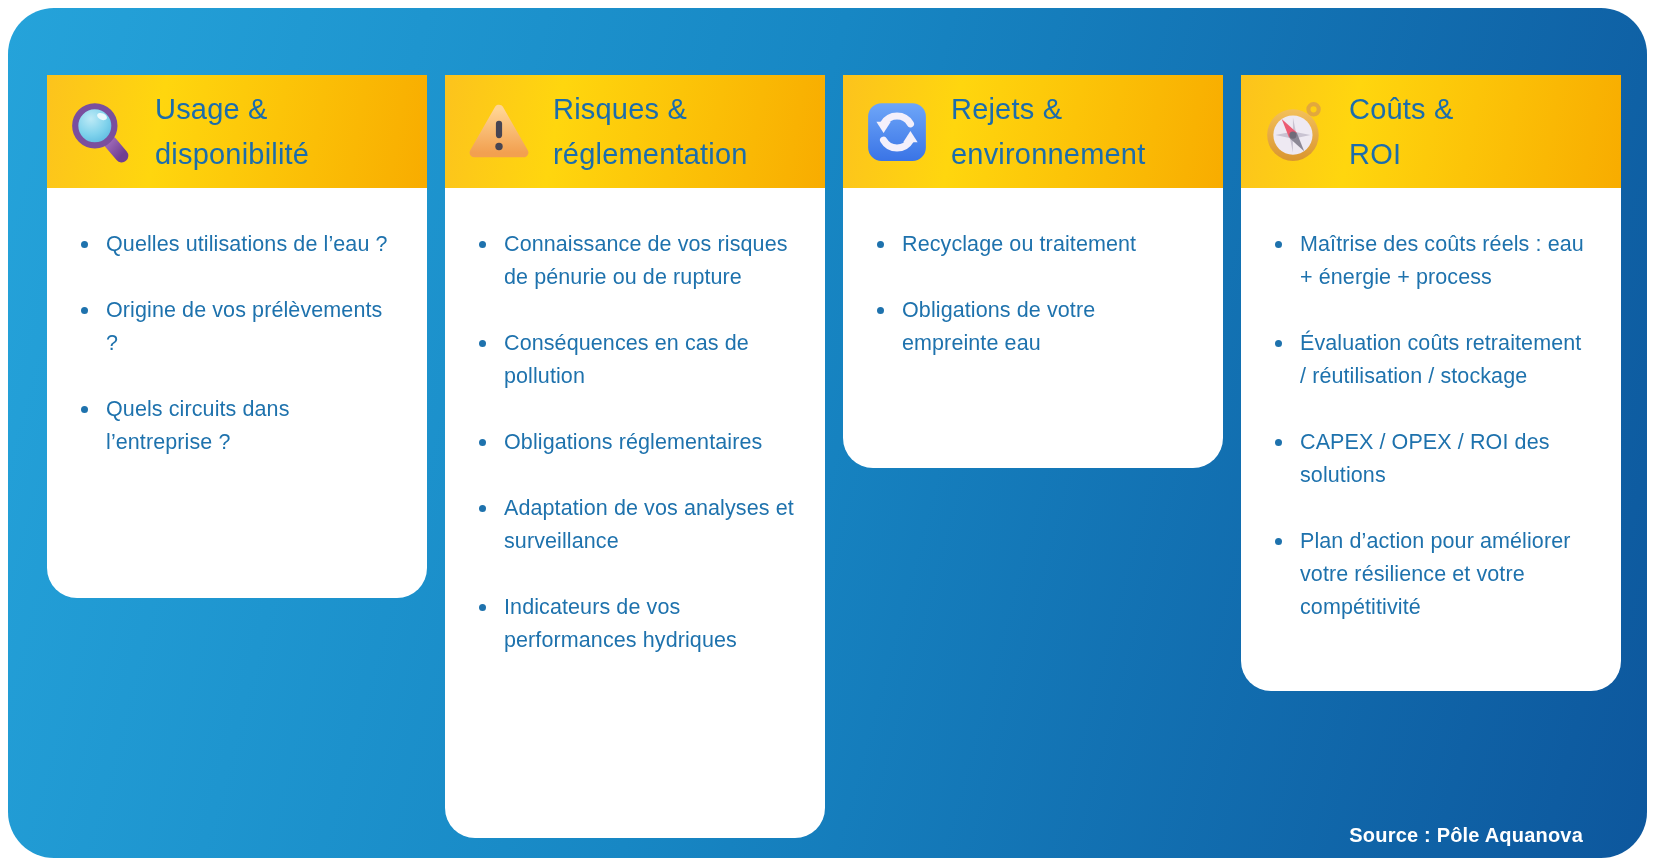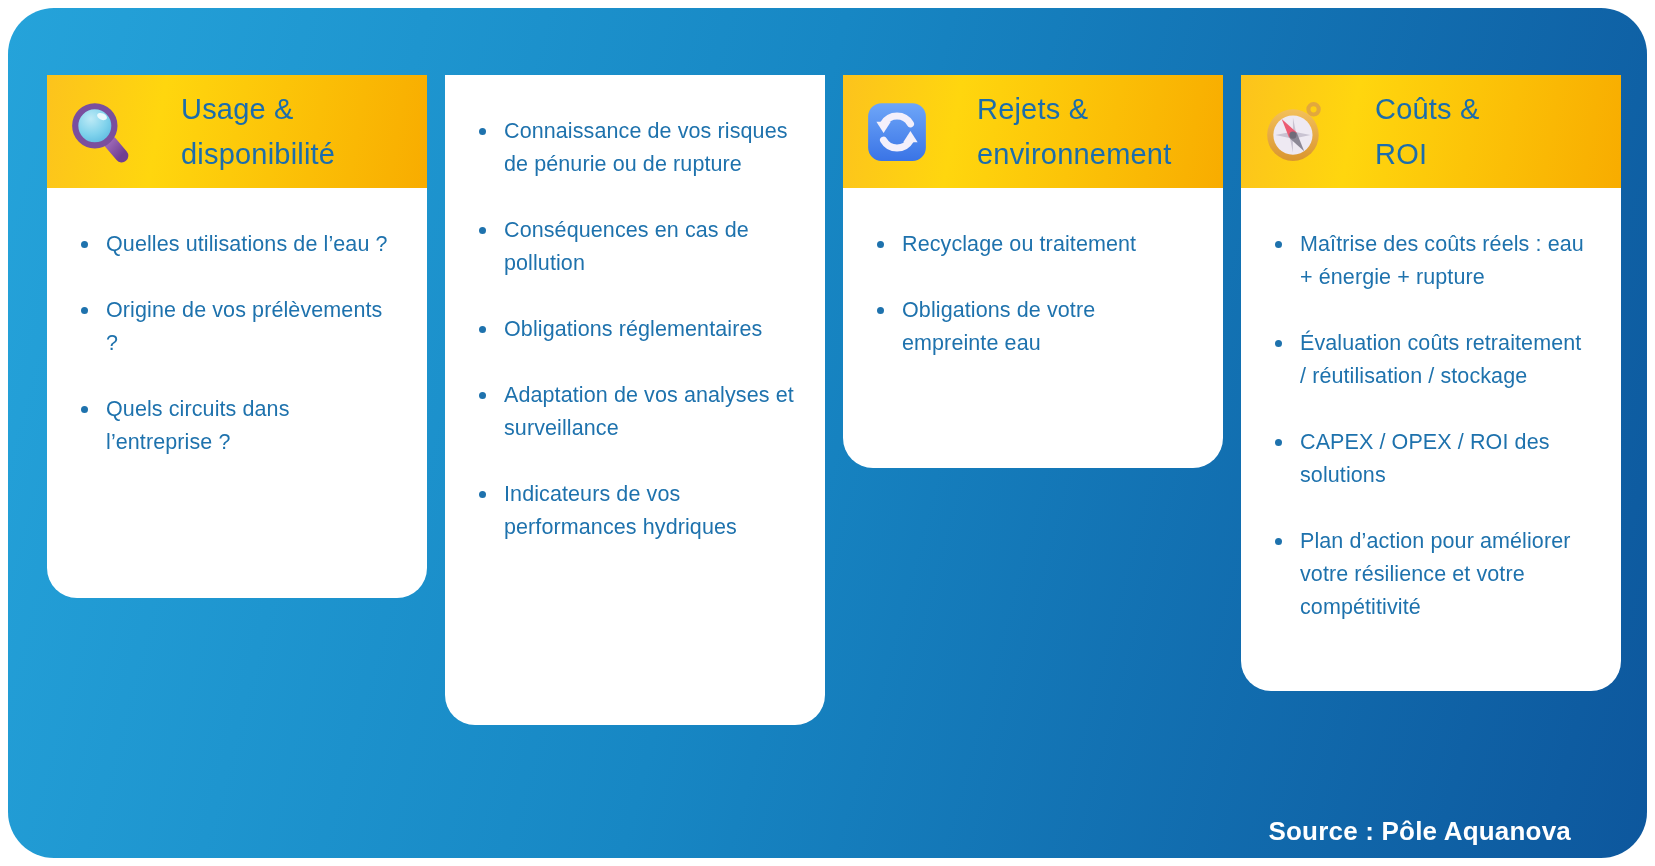--- a/index.html
+++ b/index.html
@@ -22,21 +22,21 @@
   .card-header {
     height:113px; display:flex; align-items:center;
     padding:0 14px 0 20px; gap:20px;
     background:linear-gradient(100deg, #fcc31d 0%, #ffd60e 30%, #f8ac00 100%);
   }
   .hdr-icon { width:68px; height:68px; flex:0 0 68px; display:flex;
               align-items:center; justify-content:center; }
   .hdr-icon svg { width:66px; height:66px; }
   .card-title { font-size:29px; line-height:45px; font-weight:500;
                 color:#1b6dad; letter-spacing:.2px; }
-  .card-title span { display:block;margin-left:26px; }
+  .card-title span { display:block; }
 
   .card-body {
     background:#ffffff; border-radius:0 0 30px 30px;
     padding:40px 28px 0 30px;
   }
   .body-h1 { height:410px; }
   .body-h2 { height:650px; }
   .body-h3 { height:280px; }
   .body-h4 { height:503px; }
 
@@ -45,22 +45,22 @@
     position:relative; padding-left:29px; margin-bottom:33px;
     font-size:21.5px; line-height:33px; color:#1e72ad; font-weight:500;
     letter-spacing:.1px;
   }
   .card-body li::before {
     content:""; position:absolute; left:4px; top:13px;
     width:7px; height:7px; border-radius:50%; background:#1e72ad;
   }
 
   .source {
-    position:absolute; right:76px; bottom:11px;
-    color:#ffffff; font-size:26px; font-weight:700; letter-spacing:.2px;
+    position:absolute; right:64px; bottom:11px;
+    color:#ffffff; font-size:20px; font-weight:700; letter-spacing:.2px;
   }
 </style>
 </head>
 <body>
 
 <div class="panel">
   <div class="cards">
 
     <div class="card">
       <div class="card-header">
@@ -90,20 +90,39 @@
       <div class="card-body body-h1">
         <ul>
             <li>Quelles utilisations de l’eau ?</li>
             <li>Origine de vos prélèvements ?</li>
             <li>Quels circuits dans l’entreprise ?</li>
           </ul>
       </div>
     </div>
 
     <div class="card">
+      <div class="card-header">
+        <div class="hdr-icon">
+          <svg viewBox="0 0 64 64">
+            <defs>
+              <linearGradient id="warnG" x1="0" y1="0" x2="0" y2="1">
+                <stop offset="0%" stop-color="#ffd494"></stop>
+                <stop offset="100%" stop-color="#f2a050"></stop>
+              </linearGradient>
+            </defs>
+            <path d="M32 10 L56 52 L8 52 Z" fill="url(#warnG)" stroke="url(#warnG)" stroke-width="9" stroke-linejoin="round"></path>
+            <rect x="29" y="21" width="6" height="17" rx="3" fill="#474552"></rect>
+            <circle cx="32" cy="46" r="3.6" fill="#474552"></circle>
+          </svg>
+        </div>
+        <div class="card-title">
+          <span>Risques &amp;</span>
+          <span>réglementation</span>
+        </div>
+      </div>
       <div class="card-body body-h2">
         <ul>
             <li>Connaissance de vos risques de pénurie ou de rupture</li>
             <li>Conséquences en cas de pollution</li>
             <li>Obligations réglementaires</li>
             <li>Adaptation de vos analyses et surveillance</li>
             <li>Indicateurs de vos performances hydriques</li>
           </ul>
       </div>
     </div>
@@ -160,21 +179,21 @@
             <circle cx="30" cy="35" r="3.5" fill="#6f6b79"></circle>
           </svg>
         </div>
         <div class="card-title">
           <span>Coûts &amp;</span>
           <span>ROI</span>
         </div>
       </div>
       <div class="card-body body-h4">
         <ul>
-            <li>Maîtrise des coûts réels : eau + énergie + rupture</li>
+            <li>Maîtrise des coûts réels : eau + énergie + process</li>
             <li>Évaluation coûts retraitement / réutilisation / stockage</li>
             <li>CAPEX / OPEX / ROI des solutions</li>
             <li>Plan d’action pour améliorer votre résilience et votre compétitivité</li>
           </ul>
       </div>
     </div>
 
   </div>
 
   <div class="source">Source : Pôle Aquanova</div>

